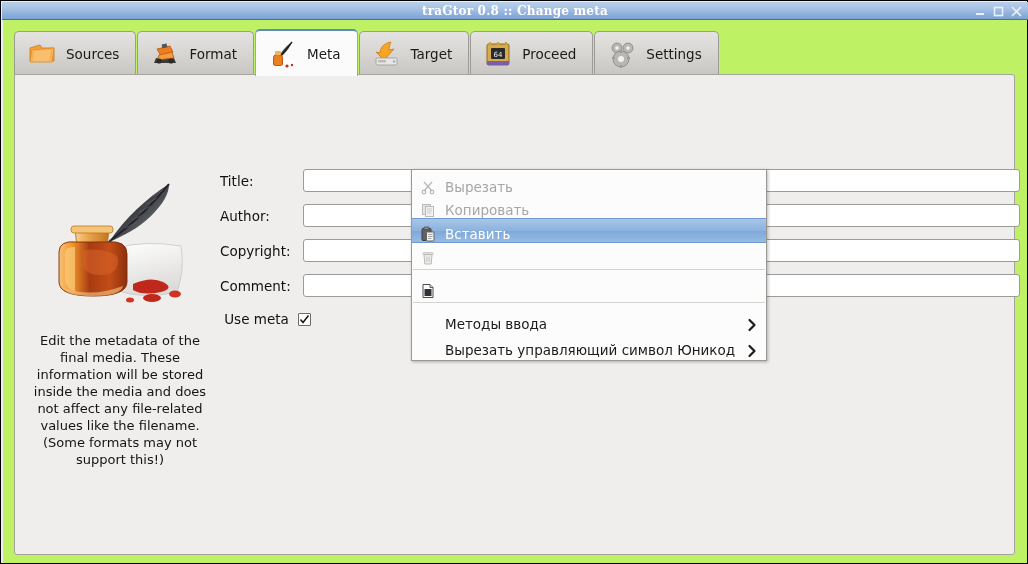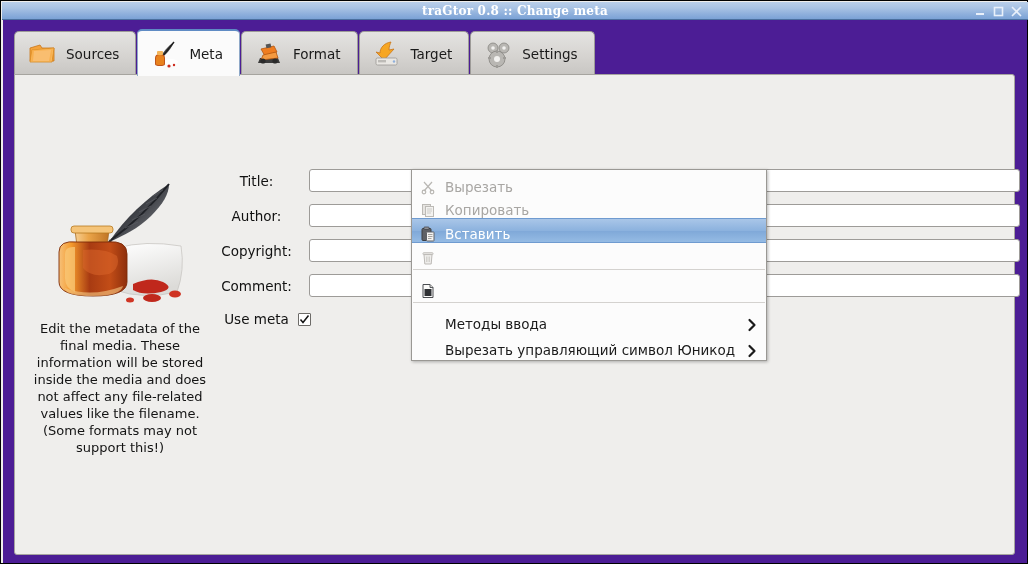--- a/index.html
+++ b/index.html
@@ -27,21 +27,21 @@
     font-weight:bold;font-size:12px;color:#ffffff;
     letter-spacing:0.2px;
     border-radius:8px;
   }
   .wincontrols{position:absolute;right:6px;top:0;height:18px;display:flex;align-items:center;gap:7px;}
   .wc{width:11px;height:11px;position:relative;cursor:default;}
   .wc svg{display:block;}
   
   .notebook{
     position:absolute;left:2px;top:19px;width:1024px;height:543px;
-    background:#4c1d95;
+    background:#bef264;
   }
   .tabrow{
     position:absolute;left:0;top:9px;height:46px;width:1024px;
     display:flex;align-items:flex-end;
     padding-left:11px;box-sizing:border-box;
   }
   .tab{
     position:relative;height:44px;box-sizing:border-box;
     display:flex;align-items:center;gap:9px;
     padding:0 16px 0 12px;
@@ -69,28 +69,28 @@
     border:1px solid #a6a49f;
     box-sizing:border-box;
     border-radius:0 3px 3px 3px;
   }
   
   .leftcol{
     position:absolute;left:5px;top:95px;width:200px;text-align:center;
   }
   .illus{width:170px;height:150px;margin:0 auto;display:block;}
   .helptext{
-    font-size:13px;color:#141414;line-height:17px;margin-top:0;
+    font-size:13px;color:#141414;line-height:17px;margin-top:12px;
     padding:0 4px;
   }
   
   .form{position:absolute;left:205px;top:88px;width:800px;}
   .row{display:flex;align-items:center;height:35px;}
   .row .lbl{
-    width:73px;text-align:center;padding-right:16px;
+    width:73px;text-align:left;padding-right:10px;
     font-size:13.5px;color:#111;white-space:nowrap;
   }
   .row input.txt{
     flex:1;height:23px;box-sizing:border-box;
     border:1px solid #9d9b98;border-radius:3px;
     background:#ffffff;
     font-family:"DejaVu Sans","Liberation Sans",sans-serif;font-size:13px;
     padding:0 5px;color:#111;outline:none;
   }
   .row.check{height:32px;}
@@ -163,62 +163,76 @@
           <svg class="tab-icon" viewBox="0 0 30 30">
             <path d="M3 9 L13 6 L15 9 L27 9 L27 22 L3 22 Z" fill="#f4a33c" stroke="#c9761a" stroke-width="0.8"></path>
             <path d="M5 11 L27 9 L25 23 L3 23 Z" fill="#fbc06a" stroke="#d8891f" stroke-width="0.8"></path>
             <path d="M7 12 L24 11 L22 22 L6 22 Z" fill="#ffffff" opacity="0.85"></path>
             <path d="M5 11 L26 10 L24 22 L4 22 Z" fill="#f7ab47" opacity="0.75"></path>
           </svg>
         </span>
         <span class="tab-label">Sources</span>
       </div>
 
+      <div class="tab">
+        <span class="tab-icon">
+          <svg class="tab-icon" viewBox="0 0 30 30">
+            <path d="M6 19 L24 19 L26 24 L4 24 Z" fill="#3b3b3b"></path>
+            <path d="M7 10 L20 7 L23 13 L11 17 Z" fill="#ef7d20" stroke="#b4550e" stroke-width="0.8"></path>
+            <path d="M9 16 L22 13 L24 19 L7 21 Z" fill="#f49a41" stroke="#b4550e" stroke-width="0.8"></path>
+            <circle cx="9" cy="22" r="2.6" fill="#2a2a2a"></circle>
+            <circle cx="21" cy="22" r="2.6" fill="#2a2a2a"></circle>
+            <rect x="12" y="5" width="5" height="4" fill="#555" transform="rotate(-12 14 7)"></rect>
+          </svg>
+        </span>
+        <span class="tab-label">Format</span>
+      </div>
+
       <div class="tab active">
         <span class="tab-icon">
           <svg class="tab-icon" viewBox="0 0 30 30">
             <path d="M24 3 C18 7 13 13 10 19 C12 18 14 17 16 15 C19 12 22 8 24 3 Z" fill="#4a4a4a"></path>
             <path d="M24 3 C20 8 16 13 12 18" stroke="#1f1f1f" stroke-width="1.4" fill="none"></path>
             <ellipse cx="21" cy="23" rx="7" ry="3" fill="#ffffff"></ellipse>
             <path d="M5 19 Q5 15 10 15 Q15 15 15 19 L15 25 Q15 27 10 27 Q5 27 5 25 Z" fill="#c0551a"></path>
             <path d="M6 19 Q6 16 10 16 Q14 16 14 19 L14 25 Q14 26 10 26 Q6 26 6 25 Z" fill="#e8821e"></path>
             <rect x="7" y="12" width="6" height="4" rx="1" fill="#f3b45a"></rect>
             <circle cx="19" cy="27" r="1.6" fill="#cc2b1d"></circle>
             <circle cx="24" cy="26" r="1.2" fill="#cc2b1d"></circle>
           </svg>
         </span>
         <span class="tab-label">Meta</span>
       </div>
 
       <div class="tab">
         <span class="tab-icon">
           <svg class="tab-icon" viewBox="0 0 30 30">
-            <path d="M6 19 L24 19 L26 24 L4 24 Z" fill="#3b3b3b"></path>
-            <path d="M7 10 L20 7 L23 13 L11 17 Z" fill="#ef7d20" stroke="#b4550e" stroke-width="0.8"></path>
-            <path d="M9 16 L22 13 L24 19 L7 21 Z" fill="#f49a41" stroke="#b4550e" stroke-width="0.8"></path>
-            <circle cx="9" cy="22" r="2.6" fill="#2a2a2a"></circle>
-            <circle cx="21" cy="22" r="2.6" fill="#2a2a2a"></circle>
-            <rect x="12" y="5" width="5" height="4" fill="#555" transform="rotate(-12 14 7)"></rect>
-          </svg>
-        </span>
-        <span class="tab-label">Format</span>
-      </div>
-
-      <div class="tab">
-        <span class="tab-icon">
-          <svg class="tab-icon" viewBox="0 0 30 30">
             <path d="M19 3 C12 4 8 9 8 14 L4 13 L12 21 L22 10 L17 11 C17 8 18 5 19 3 Z" fill="#f6a623" stroke="#c9761a" stroke-width="0.8"></path>
             <rect x="4" y="19" width="21" height="7" rx="1.5" fill="#e9e7e3" stroke="#9a9894" stroke-width="0.8"></rect>
             <rect x="6" y="21" width="8" height="2.4" fill="#bdbbb7"></rect>
             <circle cx="22" cy="22.5" r="1.2" fill="#8fb0dc"></circle>
           </svg>
         </span>
         <span class="tab-label">Target</span>
       </div>
 
+      <div class="tab">
+        <span class="tab-icon">
+          <svg class="tab-icon" viewBox="0 0 30 30">
+            <rect x="4" y="5" width="22" height="21" rx="1.5" fill="#d7ab4d" stroke="#8f6a1c" stroke-width="1"></rect>
+            <rect x="4" y="22" width="22" height="4" fill="#7a5fa8"></rect>
+            <rect x="8" y="9" width="14" height="11" rx="1" fill="#2a2a2a"></rect>
+            <text x="15" y="17.5" font-size="7" fill="#e8e8e8" text-anchor="middle" font-family="DejaVu Sans, sans-serif">64</text>
+            <rect x="6" y="3" width="2" height="3" fill="#c9a23f"></rect>
+            <rect x="14" y="3" width="2" height="3" fill="#c9a23f"></rect>
+            <rect x="22" y="3" width="2" height="3" fill="#c9a23f"></rect>
+          </svg>
+        </span>
+        <span class="tab-label">Proceed</span>
+      </div>
 
       <div class="tab">
         <span class="tab-icon">
           <svg class="tab-icon" viewBox="0 0 30 30">
             <g fill="#b9b7b3" stroke="#7e7c78" stroke-width="0.7">
               <circle cx="10" cy="9" r="5"></circle>
               <circle cx="21" cy="9" r="5"></circle>
               <circle cx="14" cy="20" r="8"></circle>
             </g>
             <g fill="#f2f1ef">

